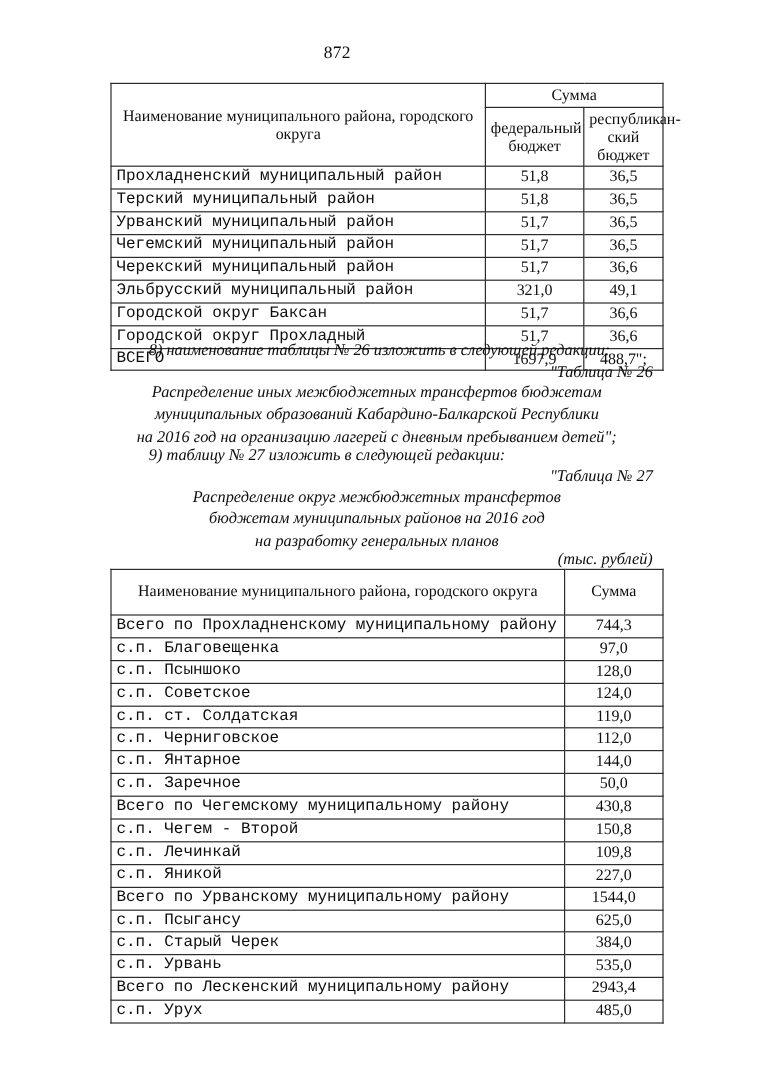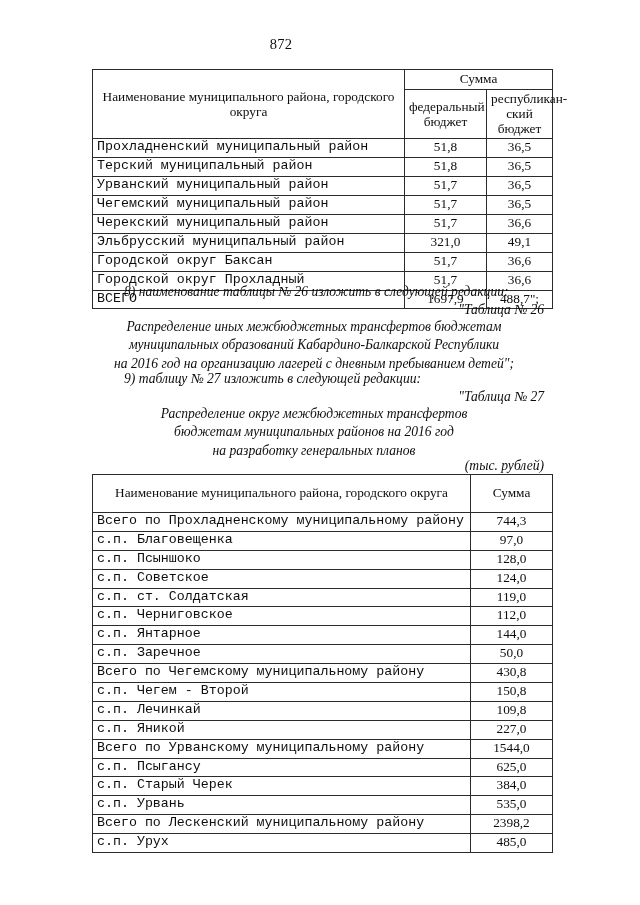--- a/index.html
+++ b/index.html
@@ -267,21 +267,21 @@
         <tr>
           <td class="cell-name">с.п. Старый Черек</td>
           <td class="cell-num">384,0</td>
         </tr>
         <tr>
           <td class="cell-name">с.п. Урвань</td>
           <td class="cell-num">535,0</td>
         </tr>
         <tr>
           <td class="cell-name">Всего по Лескенский муниципальному району</td>
-          <td class="cell-num">2398,2</td>
+          <td class="cell-num">2943,4</td>
         </tr>
         <tr>
           <td class="cell-name">с.п. Урух</td>
           <td class="cell-num">485,0</td>
         </tr>
       </tbody>
   </table>
 
 </div>
 

